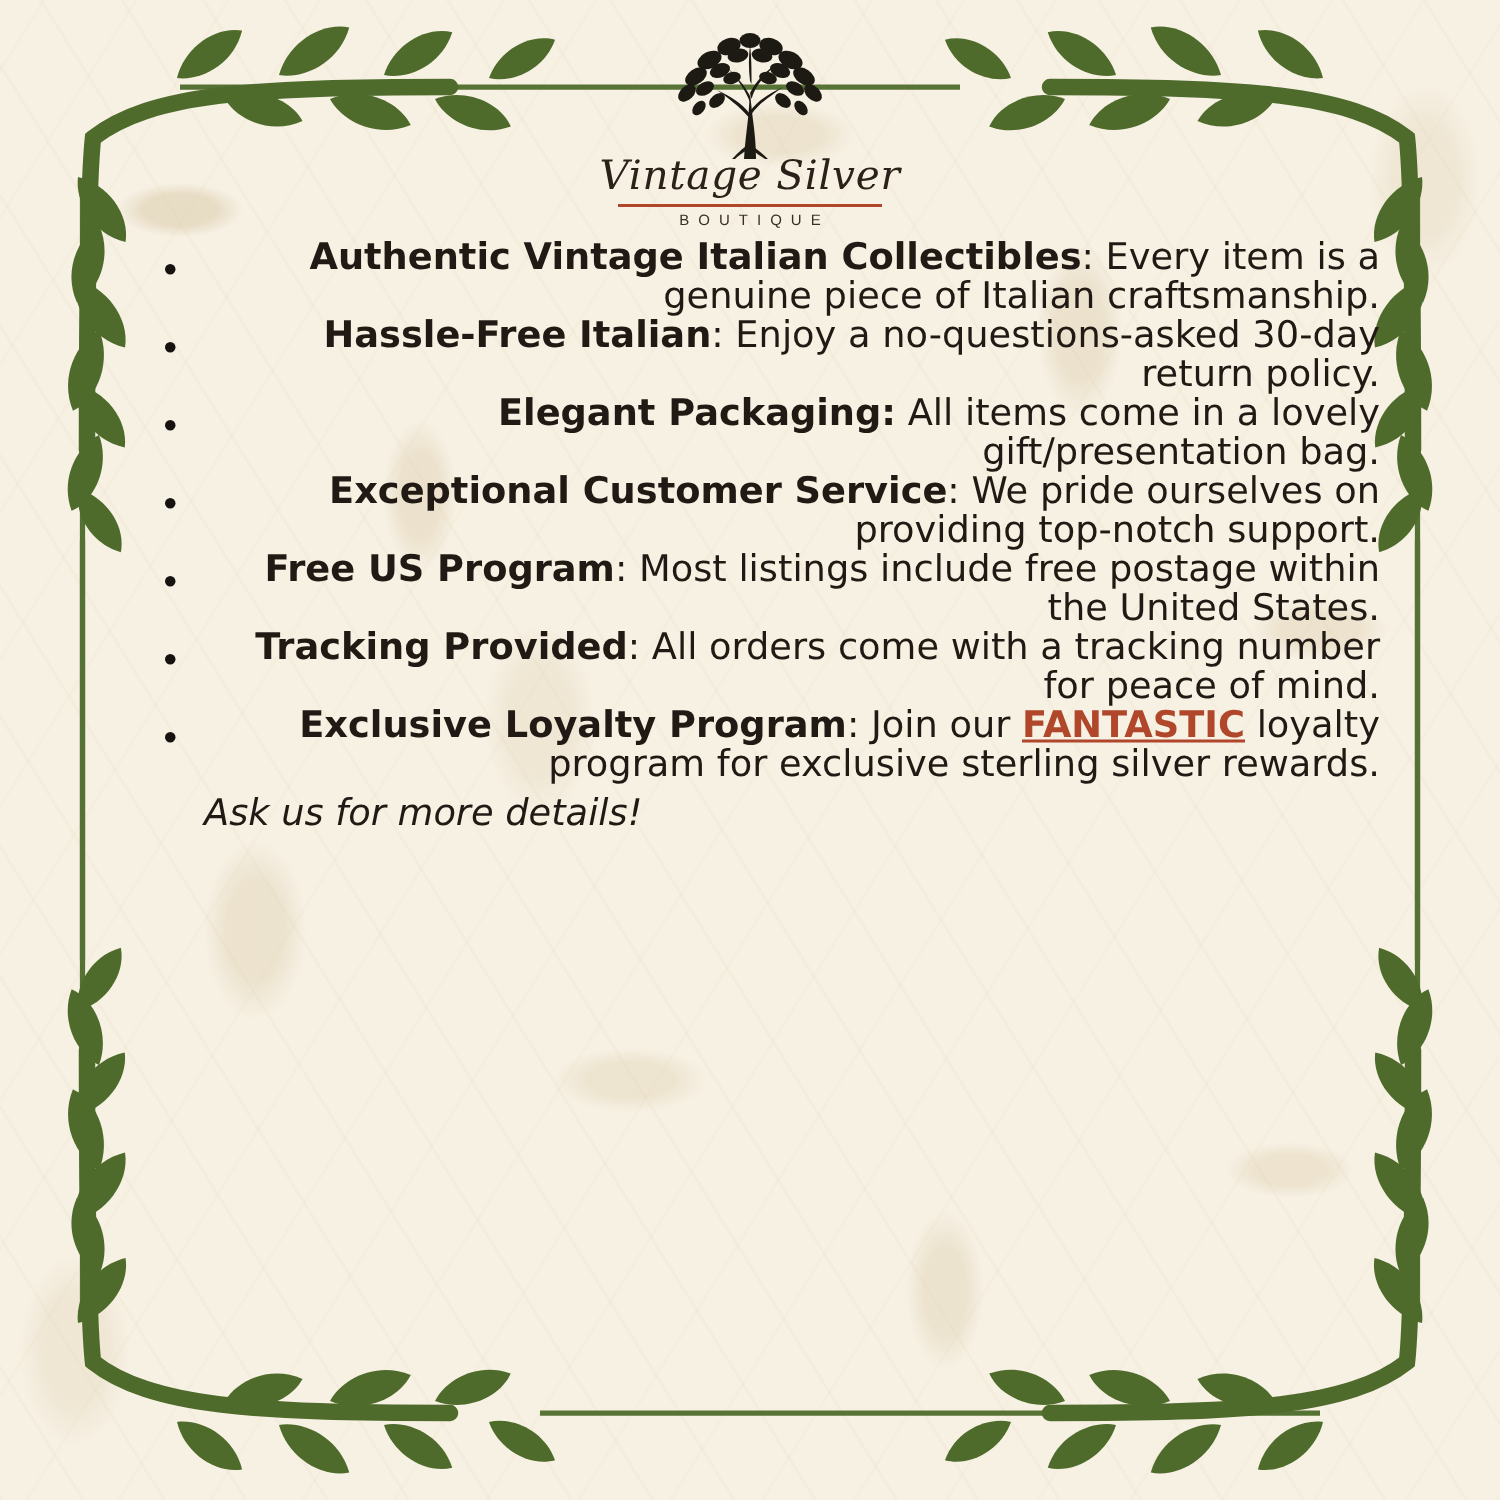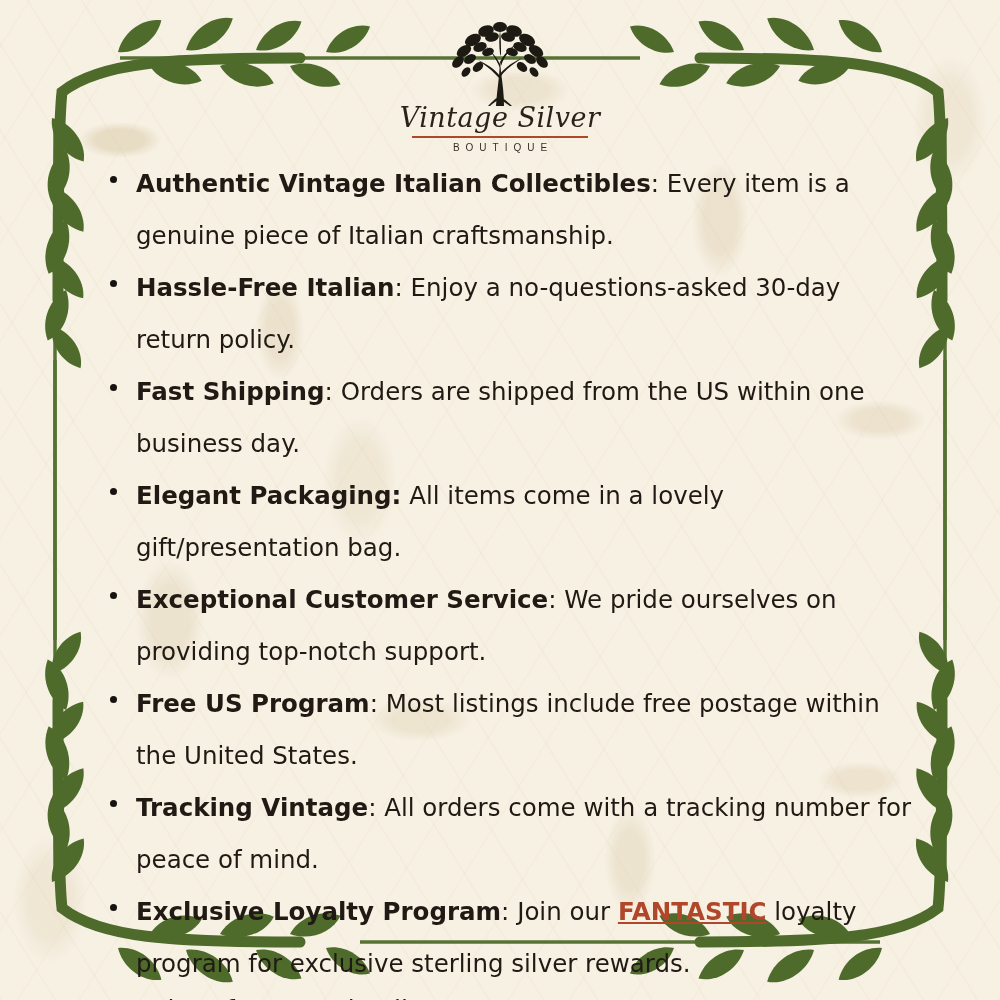--- a/index.html
+++ b/index.html
@@ -99,26 +99,27 @@
     width: 824px;
   }
   ul.benefits {
     margin: 0;
     padding: 0 0 0 34px;
     list-style: none;
   }
   ul.benefits > li {
     position: relative;
     font-size: 24.5px;
-    line-height: 52px;
+    line-height: 26px;
     color: #211a14;
     margin: 0 0 0 0;
     padding: 0 0 0 6px;
     font-family: "DejaVu Sans", sans-serif;
     font-weight: 400;
+    text-align: right;
   }
   ul.benefits > li::before {
     content: "";
     position: absolute;
     left: -20px;
     top: 18px;
     width: 7px;
     height: 7px;
     border-radius: 50%;
     background: #151210;
@@ -307,39 +308,36 @@
     <ul class="benefits">
 
       <li>
         <span class="b-term">Authentic Vintage Italian Collectibles</span><span>: Every item is a genuine piece of Italian craftsmanship.</span>
       </li>
 
       <li>
         <span class="b-term">Hassle-Free Italian</span><span>: Enjoy a no-questions-asked 30-day return policy.</span>
       </li>
 
-      <li>
-        <span class="b-term">Fast Shipping</span><span>: Orders are shipped from the US within one business day.</span>
-      </li>
 
       <li>
         <span class="b-term">Elegant Packaging:</span><span> All items come in a lovely gift/presentation bag.</span>
       </li>
 
       <li>
         <span class="b-term">Exceptional Customer Service</span><span>: We pride ourselves on providing top-notch support.</span>
       </li>
 
       <li>
         <span class="b-term">Free US Program</span><span>: Most listings include free postage within the United States.</span>
       </li>
 
 
       <li>
-        <span class="b-term">Tracking Vintage</span><span>: All orders come with a tracking number for peace of mind.</span>
+        <span class="b-term">Tracking Provided</span><span>: All orders come with a tracking number for peace of mind.</span>
       </li>
 
       <li>
         <span class="b-term">Exclusive Loyalty Program</span><span>: Join our </span><span class="fantastic">FANTASTIC</span><span> loyalty program for exclusive sterling silver rewards.</span>
       </li>
 
     </ul>
     <div id="closing">Ask us for more details!</div>
   </div>
 

